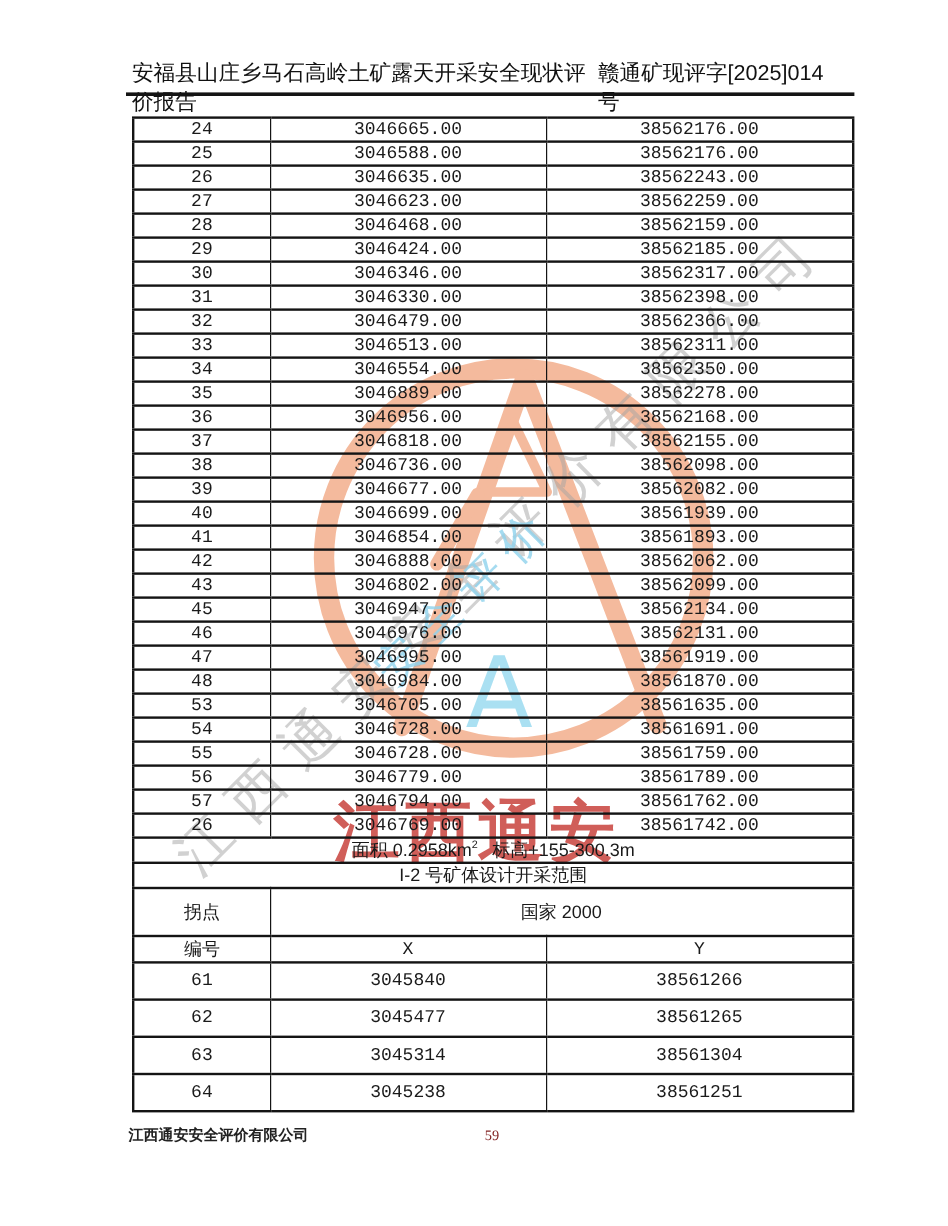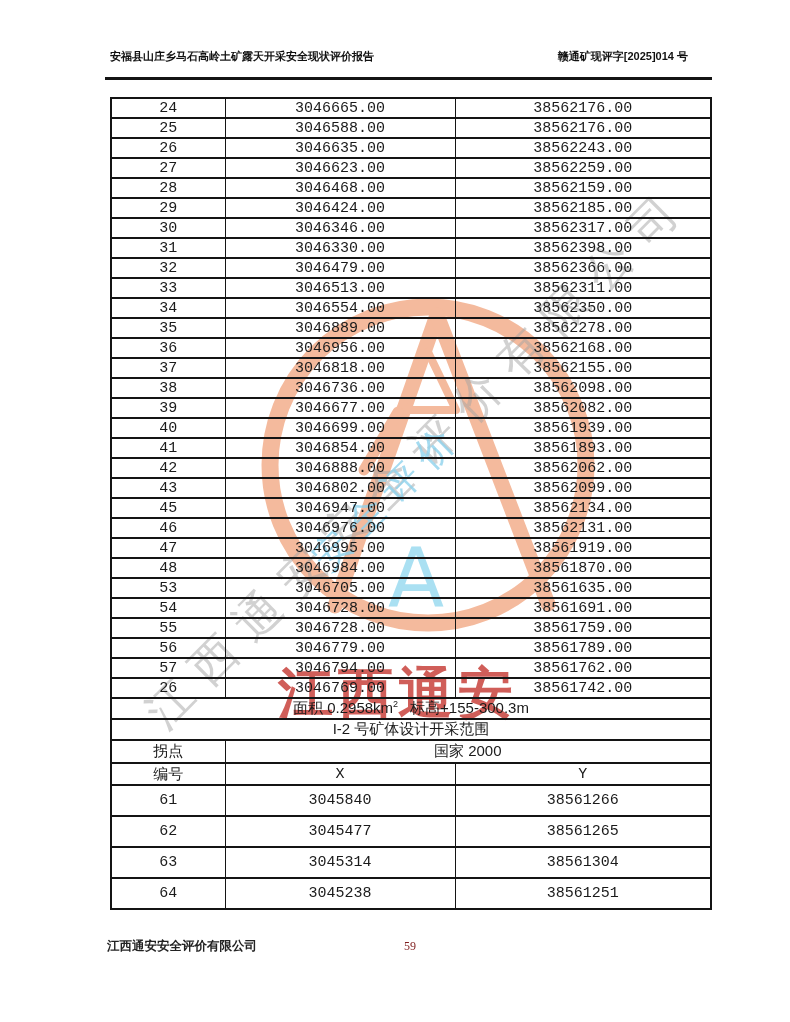--- a/index.html
+++ b/index.html
@@ -6,42 +6,42 @@
   #page {
     position:relative; width:790px; height:1022px; background:#ffffff;
     font-family:"Liberation Sans", sans-serif; color:#1a1a1a; overflow:hidden;
   }
   
   .wm-layer { position:absolute; left:0; top:0; width:790px; height:1022px; z-index:0; }
   
   .header {
     position:absolute; left:110px; top:49px; width:578px; z-index:2;
     display:flex; justify-content:space-between; align-items:center;
-    font-size:11px; font-weight:bold; color:#111;
+    font-size:18px; font-weight:normal; color:#111;
   }
   .header-rule {
     position:absolute; left:105px; top:77px; width:607px; height:3px;
     background:#141414; z-index:2;
   }
   
   table.grid {
     position:absolute; left:110px; top:97px; width:600px; z-index:2;
     border-collapse:collapse; table-layout:fixed; background:transparent;
     border:2px solid #141414;
   }
   col.c1 { width:114px; } col.c2 { width:230px; } col.c3 { width:256px; }
   table.grid td {
     border-left:1px solid #141414; border-right:1px solid #141414;
     border-top:2px solid #141414; border-bottom:2px solid #141414;
     padding:0; text-align:center; vertical-align:middle;
     font-size:15px; color:#1a1a1a; overflow:hidden; white-space:nowrap;
   }
   td.mono { font-family:"Liberation Mono", monospace; font-size:14.5px; letter-spacing:0; }
   td.cjk  { font-family:"Liberation Sans", sans-serif; font-size:14px; }
-  tr.r20 { height:20px;margin-left:25px; } tr.r23 { height:23px; } tr.r22 { height:22px; } tr.r31 { height:31px; }
+  tr.r20 { height:20px;margin-left:25px; } tr.r23 { height:40px; } tr.r22 { height:22px; } tr.r31 { height:31px; }
   td .area-suffix { margin-left:12px; }
   td sup { font-size:9px; vertical-align:super; line-height:0; }
   
   .footer { position:absolute; left:0; top:938px; width:790px; height:16px; z-index:2; font-size:12.5px; }
   .footer .company { position:absolute; left:107px; top:0; font-weight:bold; color:#222; }
   .footer .pageno  { position:absolute; left:110px; top:1px; width:600px; text-align:center; color:#7f1d1d;
                      font-family:Liberation Serif, serif; font-size:12px; }
 </style>
 </head>
 <body>

